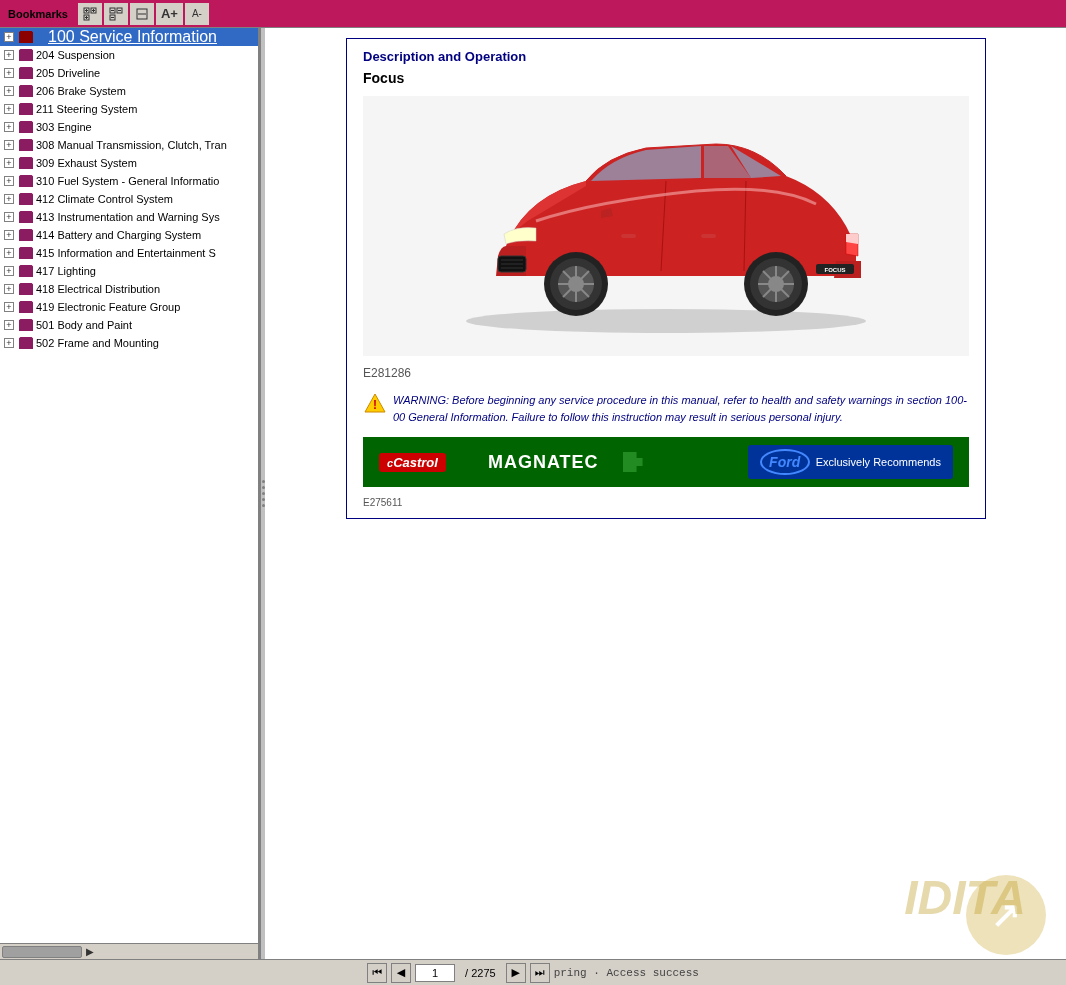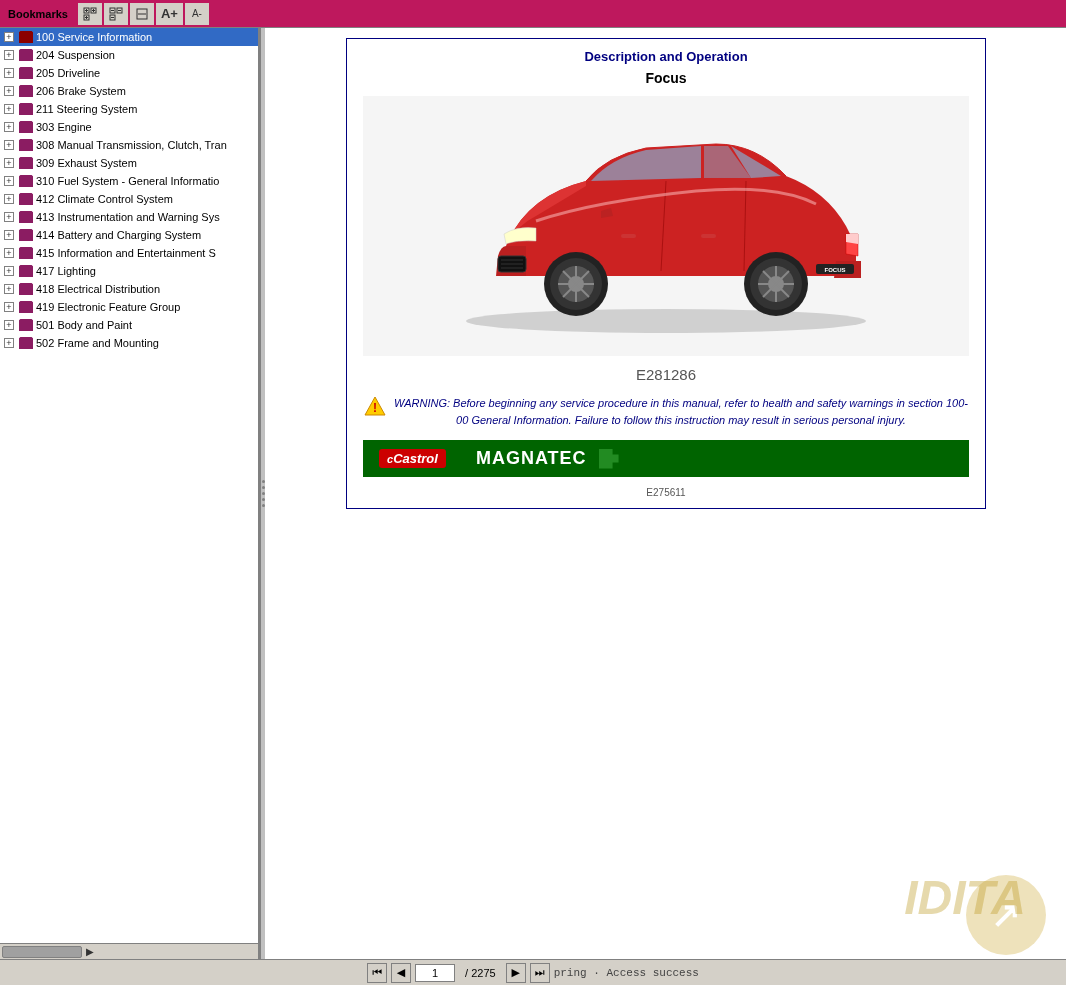--- a/index.html
+++ b/index.html
@@ -18,57 +18,57 @@
 
     .sidebar-content { overflow-y: auto; overflow-x: hidden; flex: 1; background: #ffffff; }
     .tree-item { display: flex; align-items: center; padding: 1px 2px; cursor: pointer; white-space: nowrap; font-size: 11px; height: 18px; }
     .tree-item.selected { background: #316ac5; color: white; }
     .tree-item.selected .tree-label { color: white; }
     .tree-item.selected .tree-icon-book { background: #8b0000; }
     .tree-expand { width: 14px; height: 14px; display: flex; align-items: center; justify-content: center; flex-shrink: 0; cursor: pointer; }
     .expand-box { width: 10px; height: 10px; border: 1px solid #808080; display: flex; align-items: center; justify-content: center; font-size: 9px; background: white; color: #333; }
     .tree-icon-book { width: 14px; height: 12px; background: #8b1c62; margin: 0 3px; flex-shrink: 0; clip-path: polygon(10% 0%, 90% 0%, 100% 10%, 100% 100%, 0% 100%, 0% 10%); }
     .tree-icon-book-blue { background: #1c3c8b; }
-    .tree-label { font-size: 11px; color: #000080; overflow: hidden; text-overflow: ellipsis; }
+    .tree-label { font-size: 16px; color: #000080; text-decoration: underline; overflow: hidden; text-overflow: ellipsis; margin-left: 12px; }
     .tree-label-normal { font-size: 11px; color: #000000; overflow: hidden; text-overflow: ellipsis; }
 
     
     .splitter { width: 6px; background: #c0c0c0; cursor: col-resize; flex-shrink: 0; border-left: 1px solid #808080; border-right: 1px solid #ffffff; }
     .splitter-dots { display: flex; flex-direction: column; align-items: center; justify-content: center; height: 100%; gap: 3px; }
     .splitter-dot { width: 3px; height: 3px; background: #808080; border-radius: 50%; }
 
     
     .content-area { flex: 1; background: #ffffff; overflow-y: auto; overflow-x: hidden; padding: 10px; }
 
     
     .page-container { border: 1px solid #000080; background: #ffffff; padding: 0; max-width: 640px; margin: 0 auto; }
     .page-header { display: flex; border-bottom: 1px solid #000080; }
     .page-header-title { flex: 1; padding: 4px 8px; font-size: 12px; color: #000080; border-right: 1px solid #000080; }
     .page-header-print { padding: 4px 8px; font-size: 11px; color: #000080; cursor: pointer; display: flex; align-items: center; gap: 3px; }
 
-    .page-body { padding: 10px 16px; text-align: center; }
+    .page-body { padding: 10px 16px; }
     .page-description-title { font-size: 13px; color: #000080; font-weight: bold; margin-bottom: 6px; }
     .page-vehicle-title { font-size: 14px; font-weight: bold; margin-bottom: 10px; color: #000000; }
 
     .car-image-container { width: 100%; display: flex; justify-content: center; align-items: center; margin: 10px 0; background: #f5f5f5; padding: 20px; min-height: 260px; }
 
     
     .car-svg { width: 440px; height: 220px; }
 
-    .image-caption { font-size: 15px; color: #555; margin-bottom: 10px; }
+    .image-caption { font-size: 12px; color: #555; margin-bottom: 10px; }
 
     .warning-box { display: flex; align-items: flex-start; gap: 6px; margin: 12px 0; }
     .warning-triangle { width: 24px; height: 24px; flex-shrink: 0; }
     .warning-text { font-size: 11px; color: #000080; font-style: italic; line-height: 1.5; }
 
     .refer-text { font-size: 11px; color: #000000; margin-bottom: 12px; line-height: 1.5; }
     .refer-link { color: #000080; text-decoration: underline; cursor: pointer; }
 
     .sponsor-banner { width: 100%; background: #006400; display: flex; align-items: center; justify-content: space-between; padding: 8px 16px; margin: 10px 0; }
-    .castrol-section { display: flex; align-items: center; gap: 8px; }
+    .castrol-section { display: flex; align-items: center; gap: 20px; }
     .ford-section { display: flex; align-items: center; gap: 6px; background: #003399; padding: 4px 12px; border-radius: 3px; }
     .ford-oval { width: 50px; height: 26px; background: #003399; border: 2px solid #4488ff; border-radius: 50%; display: flex; align-items: center; justify-content: center; }
     .ford-text { color: #4488ff; font-style: italic; font-weight: bold; font-size: 14px; }
     .recommends-text { color: #ffffff; font-size: 11px; }
 
     .bottom-caption { font-size: 10px; color: #555; margin-top: 6px; }
 
     
     .bottom-bar { background: #d4d0c8; border-top: 1px solid #808080; height: 26px; display: flex; align-items: center; justify-content: center; gap: 4px; flex-shrink: 0; }
     .nav-btn { background: #d4d0c8; border: 1px solid #808080; padding: 1px 4px; cursor: pointer; font-size: 11px; display: flex; align-items: center; justify-content: center; height: 20px; min-width: 20px; color: #000; }
@@ -373,20 +373,26 @@
         <div class="sponsor-banner">
           <div class="castrol-section">
 
             <div style="background: #cc0000; color: white; font-style: italic; font-weight: bold; font-size: 13px; padding: 2px 8px; border-radius: 3px;">
               <span style="color: #ffffff; font-size: 11px; font-style: italic;">c</span><span style="color: white; font-weight: bold; font-style: italic; font-size: 13px;">Castrol</span>
             </div>
             <div style="color: #ffffff; font-size: 18px; font-weight: 900; margin-left: 22px; letter-spacing: 1px;">MAGNATEC</div>
 
             <div style="width: 20px; height: 20px; background: #228B22; margin-left: 4px; clip-path: polygon(0 0, 70% 0, 70% 30%, 100% 30%, 100% 70%, 70% 70%, 70% 100%, 0 100%);"></div>
           </div>
+          <div class="ford-section">
+            <div class="ford-oval">
+              <span class="ford-text">Ford</span>
+            </div>
+            <span class="recommends-text">Exclusively Recommends</span>
+          </div>
         </div>
 
         <div class="bottom-caption">E275611</div>
       </div>
     </div>
   </div>
 </div>
 
 <div class="bottom-bar">
   <button class="nav-btn" title="First Page">⏮</button>

